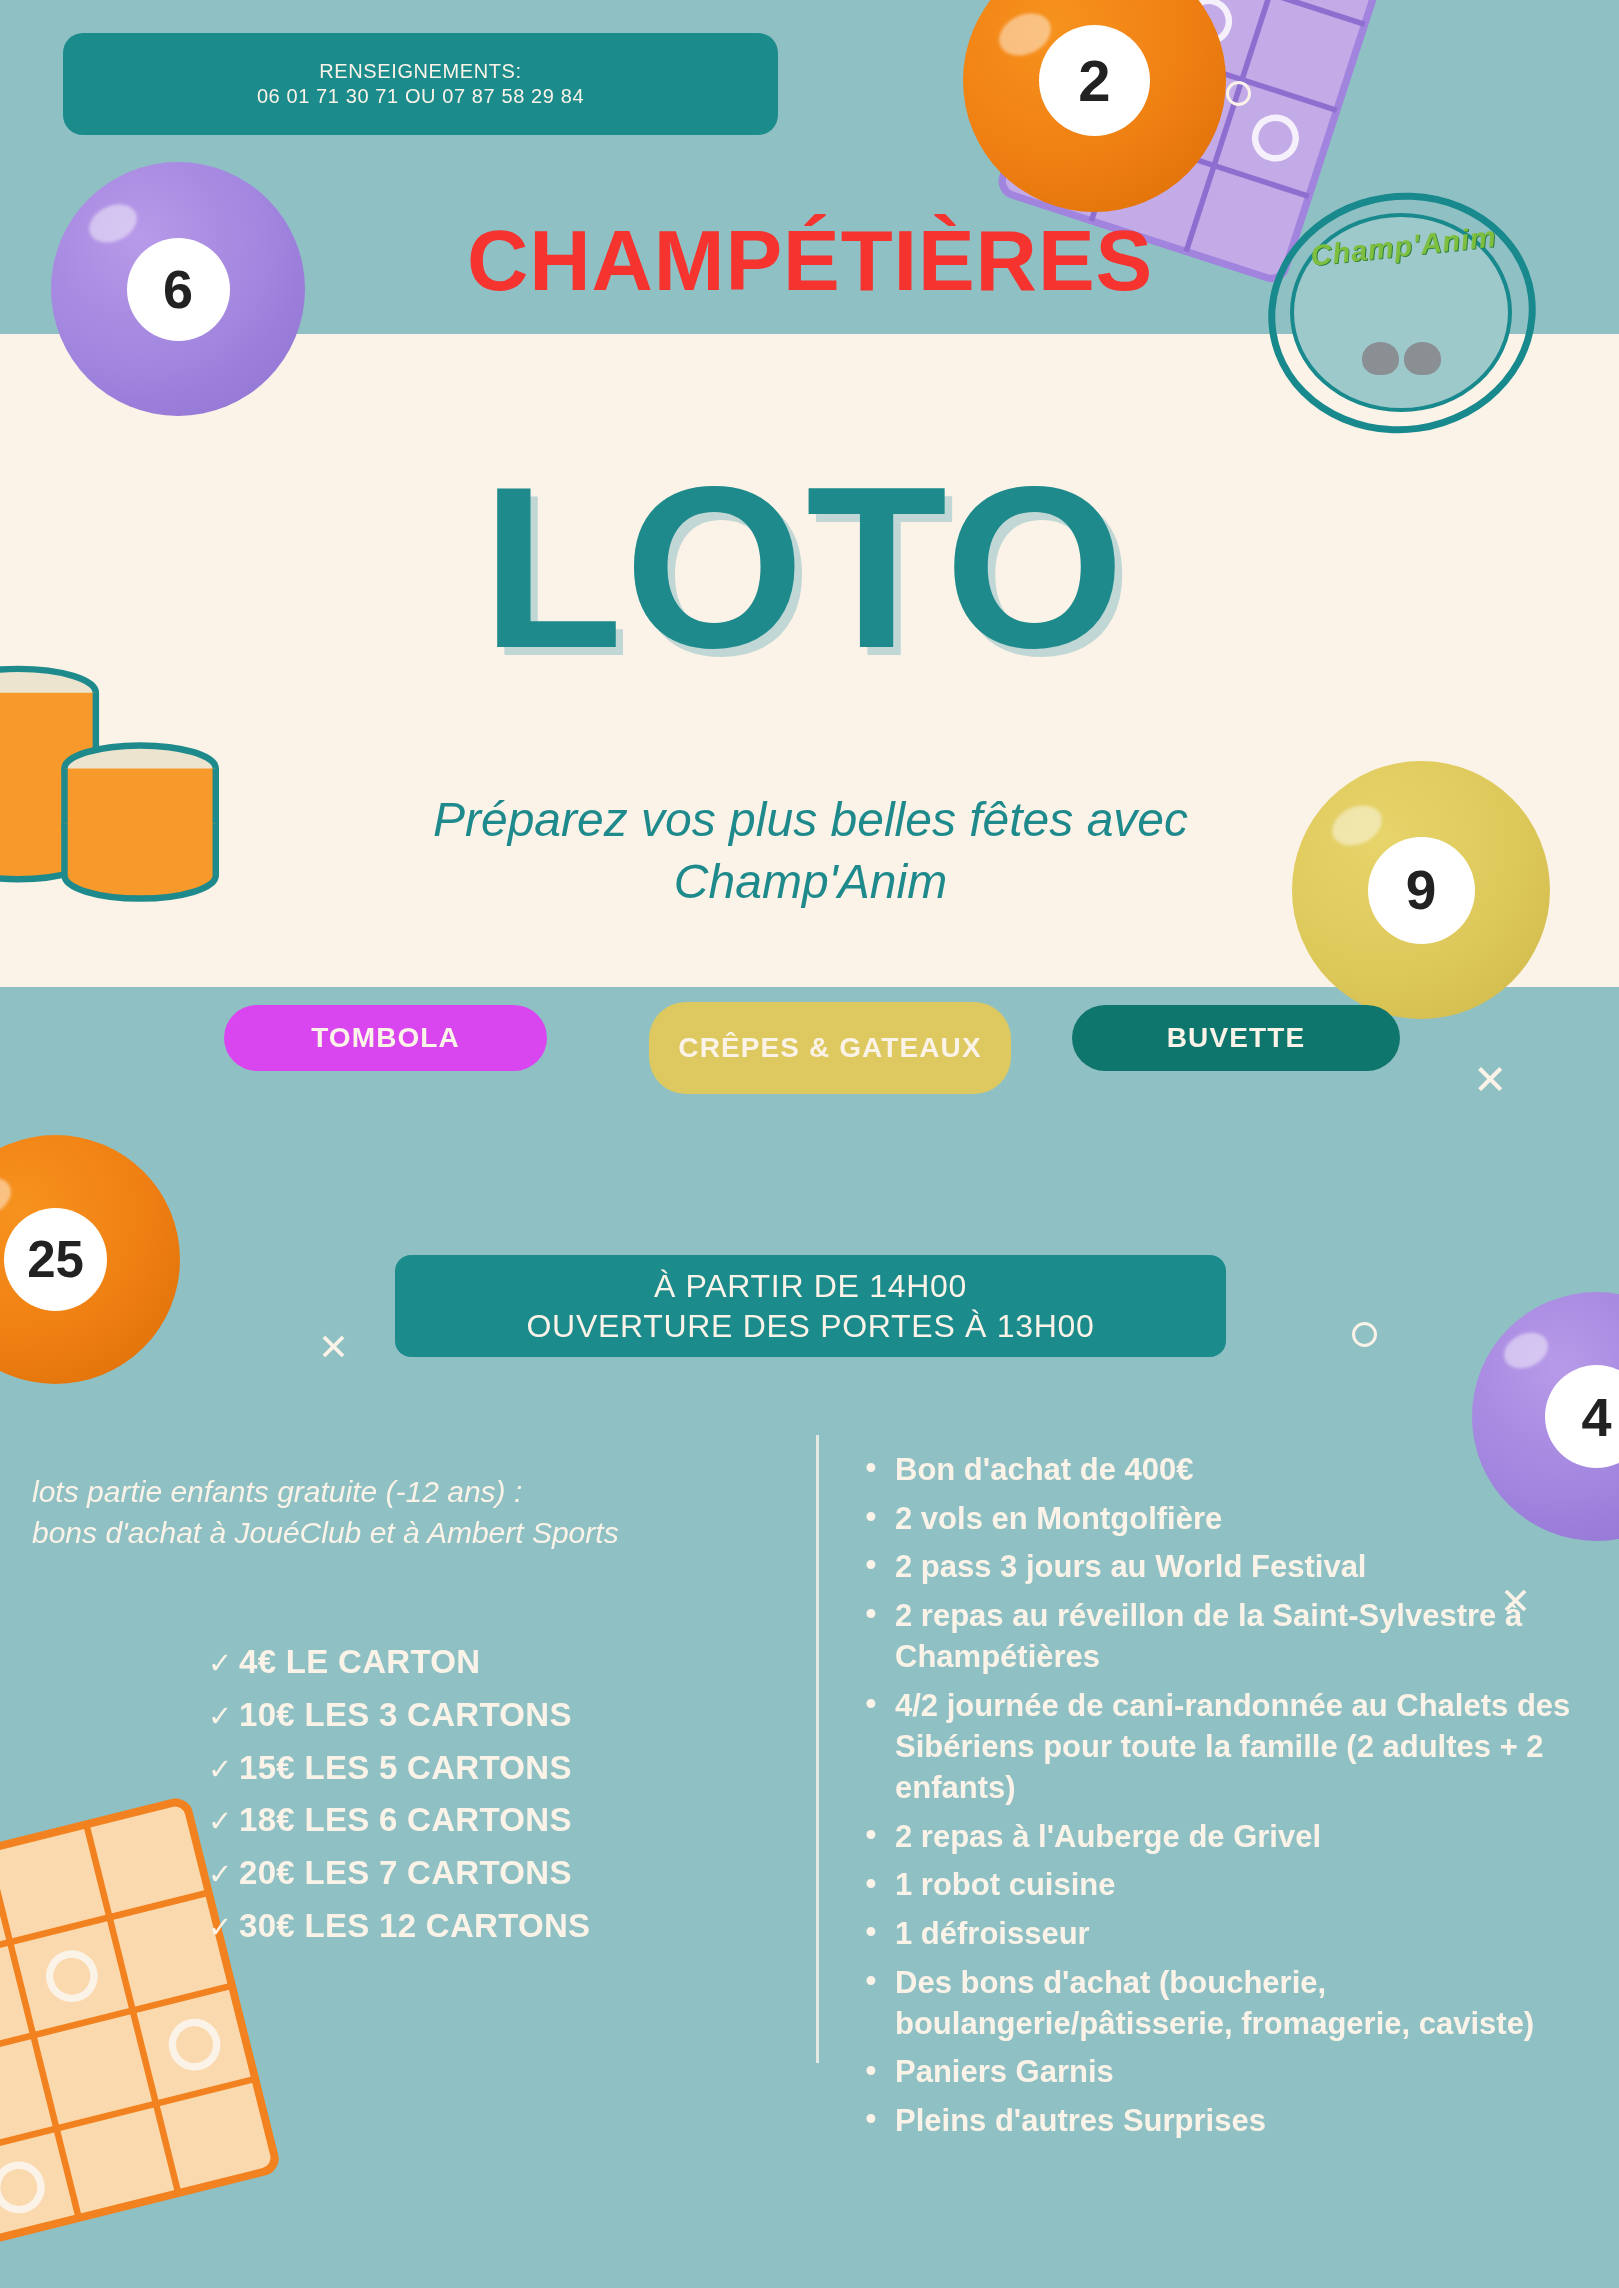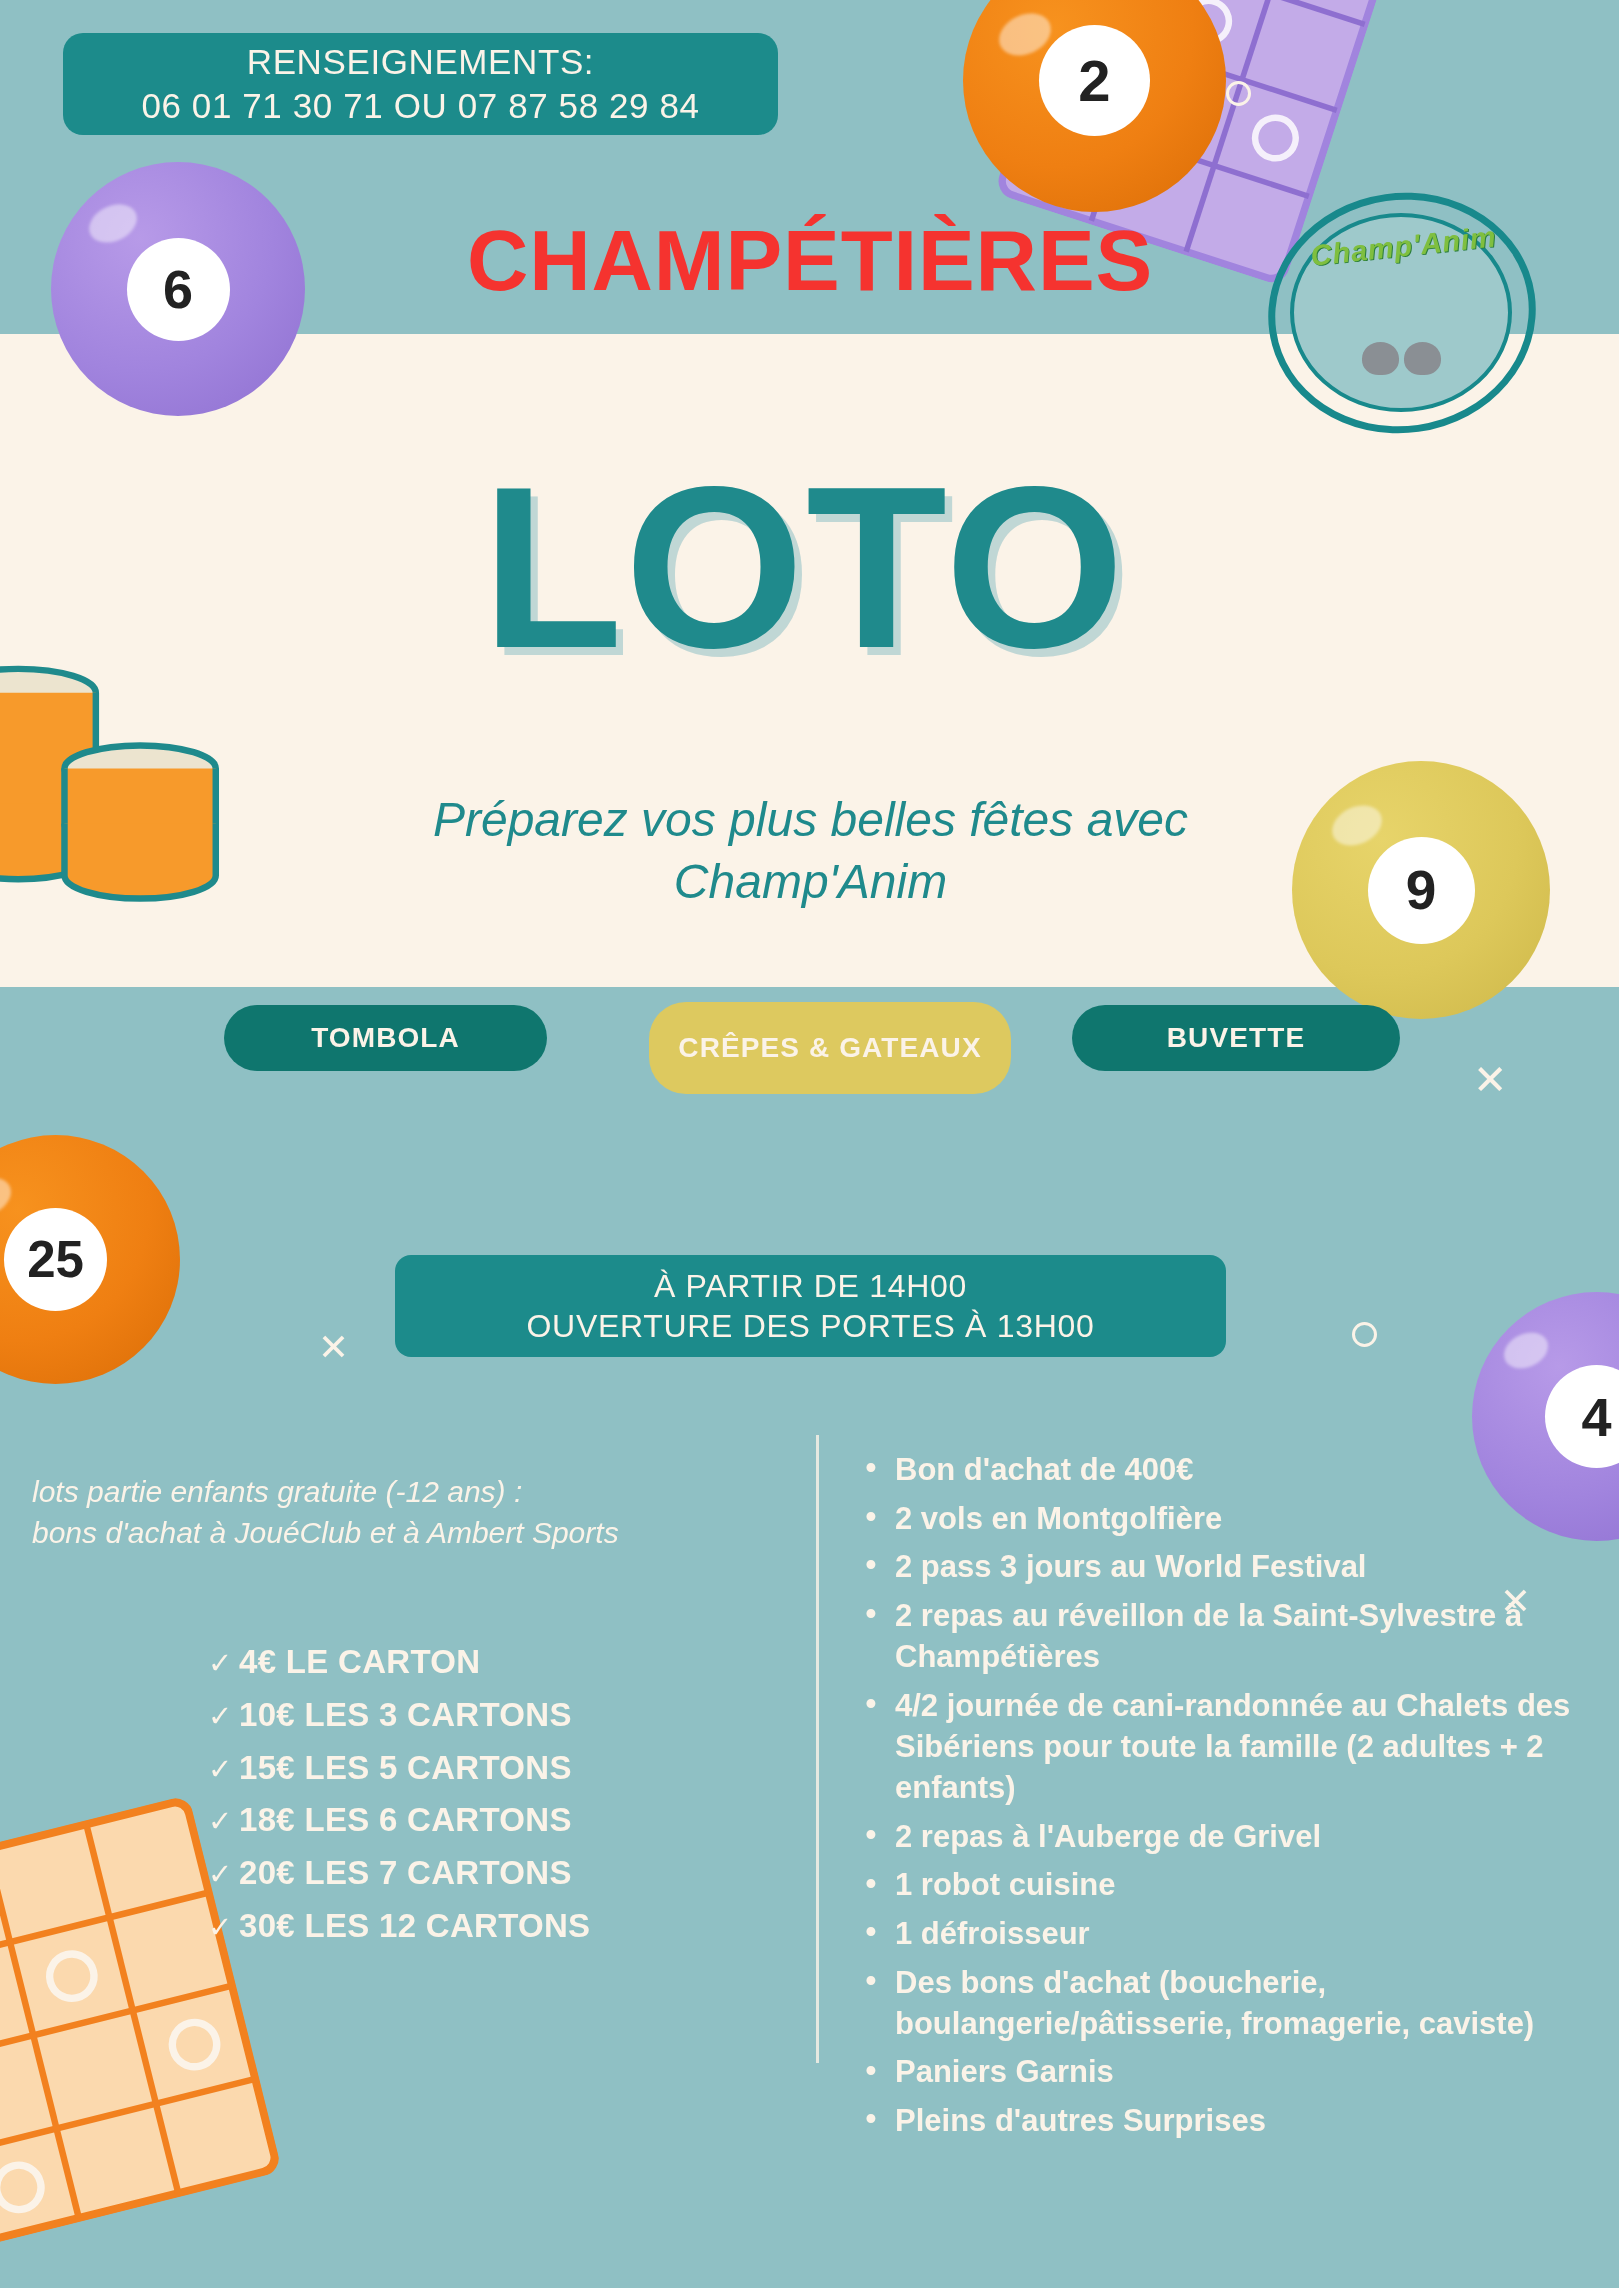--- a/index.html
+++ b/index.html
@@ -96,21 +96,21 @@
   #sp-2 { left: 318px; top: 1329px; font-size: 37px; }
   #sp-3 { left: 1500px; top: 1583px; font-size: 37px; }
 
   
   #info-pill {
     position: absolute; left: 63px; top: 33px; width: 715px; height: 102px;
     background: #1c8b8b; border-radius: 20px;
     display: flex; flex-direction: column; align-items: center; justify-content: center;
     color: #fbf3e8;
   }
-  #info-pill .line { font-size: 35px; letter-spacing: 0.6px; line-height: 1.25; }
+  #info-pill .line { font-size: 20px; letter-spacing: 0.6px; line-height: 1.25; }
 
   
   #commune {
     position: absolute; left: 0; top: 212px; width: 1620px;
     text-align: center;
     color: #f5332f;
     font-size: 85px; font-weight: bold; letter-spacing: 0.9px;
     font-family: "Liberation Sans", sans-serif;
   }
 
@@ -170,21 +170,21 @@
 
   
   .pill {
     position: absolute; border-radius: 37px;
     display: flex; align-items: center; justify-content: center;
     text-align: center;
     font-weight: bold; color: #fbf3e8;
     font-size: 28px; letter-spacing: 1.1px;
     line-height: 1.15;
   }
-  #pill-tombola { left: 224px; top: 1005px; width: 323px; height: 66px; background: #0f766e; }
+  #pill-tombola { left: 224px; top: 1005px; width: 323px; height: 66px; background: #d946ef; }
   #pill-crepes  { left: 649px; top: 1002px; width: 362px; height: 92px; background: #ddc95f; }
   #pill-buvette { left: 1072px; top: 1005px; width: 328px; height: 66px; background: #0f766e; }
 
   
   #date {
     position: absolute; left: 0; top: 1133px; width: 1620px;
     text-align: center;
     color: #fbf3e8;
     font-size: 72px; font-weight: bold; letter-spacing: 1.4px;
     font-family: "Liberation Sans", sans-serif;

